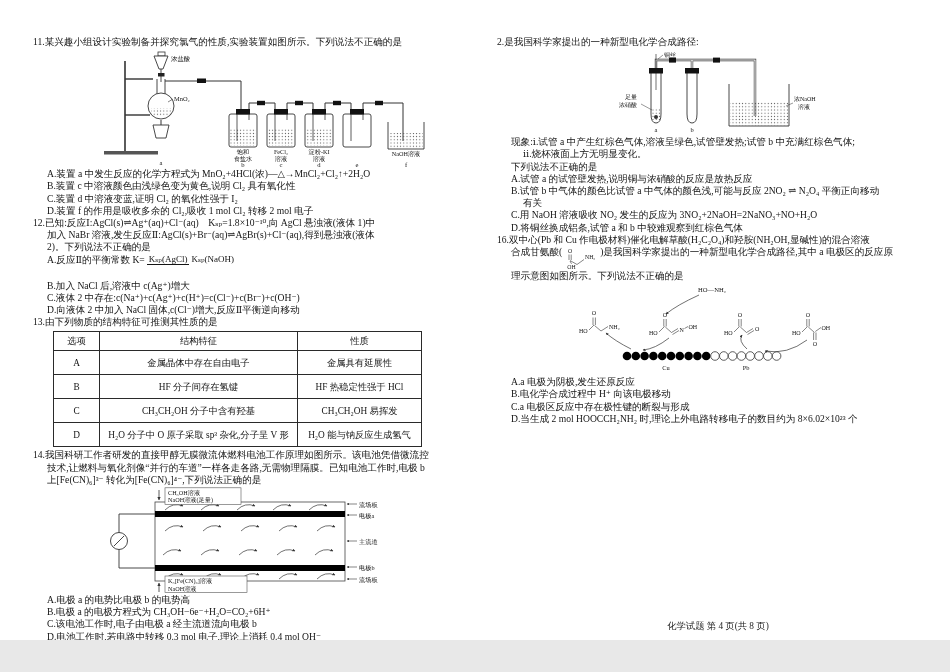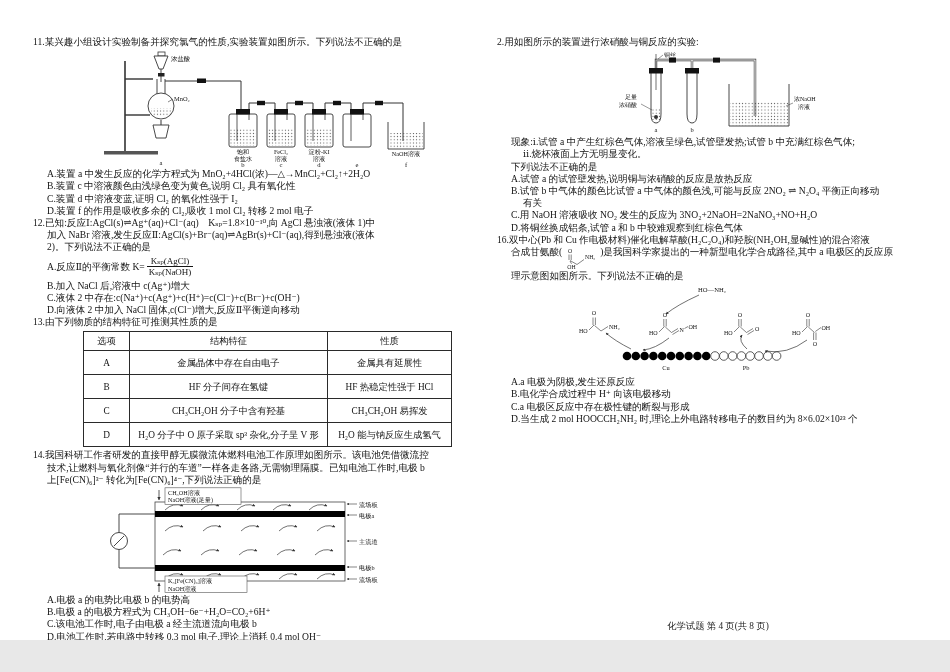--- a/index.html
+++ b/index.html
@@ -7,26 +7,26 @@
         font-family:"Liberation Serif","DejaVu Serif",serif;color:#141414;}
   .col{position:absolute;top:36px;width:442px;font-size:9.6px;line-height:12.2px;}
   .col-left{left:33px;}
   .col-right{left:497px;}
   .qline{white-space:nowrap;}
   .ind{padding-left:14px;}
   .ind2{padding-left:26px;}
   .qnum{display:inline-block;}
   .opt{padding-left:14px;white-space:nowrap;}
   
-  .fracline{padding-left:14px;display:flex;align-items:center;height:26px;}
-  .frac{display:inline-flex;flex-direction:column;text-align:center;font-size:9px;line-height:10.5px;margin-left:2px;}
+  .fracline{padding-left:14px;display:flex;align-items:flex-start;height:26px;}
+  .frac{display:inline-flex;text-align:center;font-size:9px;line-height:10.5px;margin-left:2px;}
   .frac .num{border-bottom:0.9px solid #141414;padding:0 2px;}
   .frac .den{padding:0 2px;}
   
-  table.props{border-collapse:collapse;margin:3px 0 2px 50px;}
+  table.props{border-collapse:collapse;margin:3px 0 2px 20px;}
   table.props th,table.props td{border:0.9px solid #2a2a2a;font-weight:normal;
        font-size:9.3px;text-align:center;vertical-align:middle;padding:0 4px;}
   table.props th{height:18px;}
   table.props td{height:23px;}
   .diagram{display:block;}
   .d11{margin:1px 0 1px 56px;}
   .d14{margin:1px 0 1px 66px;}
   .d15{margin:0 0 0 110px;}
   .d16{margin:1px 0 1px 52px;}
   .footer{position:absolute;width:442px;text-align:center;font-size:9.3px;color:#222;}
@@ -247,21 +247,21 @@
     </svg>
 
     <div class="opt">A.电极 a 的电势比电极 b 的电势高</div>
     <div class="opt">B.电极 a 的电极方程式为 CH₃OH−6e⁻+H₂O=CO₂+6H⁺</div>
     <div class="opt">C.该电池工作时,电子由电极 a 经主流道流向电极 b</div>
     <div class="opt">D.电池工作时,若电路中转移 0.3 mol 电子,理论上消耗 0.4 mol OH⁻</div>
   </div>
 
   <div class="col col-right">
 
-    <div class="qline"><span class="qnum">2.</span><span>用如图所示的装置进行浓硝酸与铜反应的实验:</span></div>
+    <div class="qline"><span class="qnum">2.</span><span>是我国科学家提出的一种新型电化学合成路径:</span></div>
 
     <svg class="diagram d15" width="250" height="88" viewBox="0 0 250 88">
 
       <path d="M49,21 V12 H85 M85,12 V21 M85,12 H148 V68" fill="none" stroke="#333" stroke-width="2.4"></path>
       <path d="M49,21 V12 H85 M85,12 V21 M85,12 H148 V68" fill="none" stroke="#fff" stroke-width="1.1"></path>
       <rect x="62" y="9.6" width="7" height="5" fill="#111"></rect>
       <rect x="106" y="9.6" width="7" height="5" fill="#111"></rect>
 
       <line x1="49" y1="6" x2="49" y2="42" stroke="#333" stroke-width="0.7"></line>
       <line x1="56" y1="7" x2="51" y2="11" stroke="#333" stroke-width="0.5"></line>

